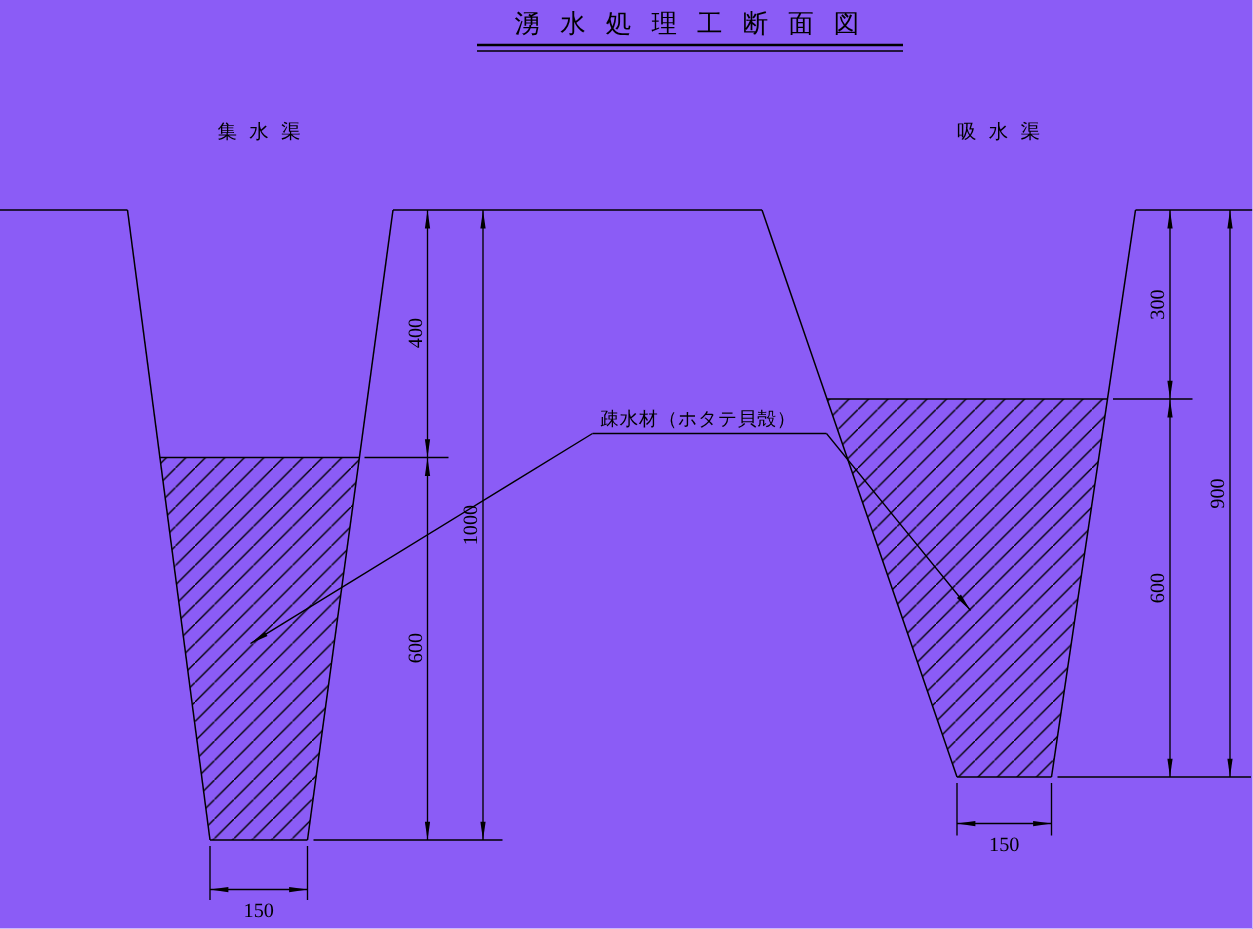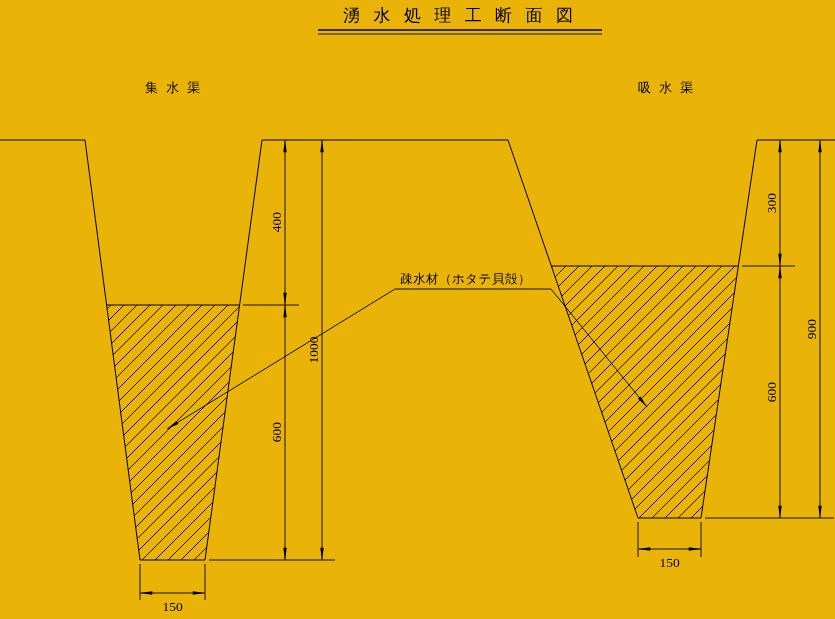--- a/index.html
+++ b/index.html
@@ -1,20 +1,20 @@
 <!DOCTYPE html>
 <html><head>
 <meta charset="utf-8">
 <style>
   html, body { margin: 0; padding: 0; background: #ffffff; }
   #stage {
     position: relative;
     width: 835px;
     height: 619px;
-    background: #eab308;
+    background: #8b5cf6;
     overflow: hidden;
     font-family: "DejaVu Sans", sans-serif;
   }
   svg { display: block; }
   .ln   { stroke: #000000; stroke-width: 1; fill: none; }
   .thin { stroke-width: 0.9; }
   .thick{ stroke-width: 1.6; }
   .hatch-fill { fill: url(#hatch); stroke: none; }
   text  { fill: #000000; }
   .ttl  { font-family: "DejaVu Sans", sans-serif; font-size: 17px; letter-spacing: 4px; }

